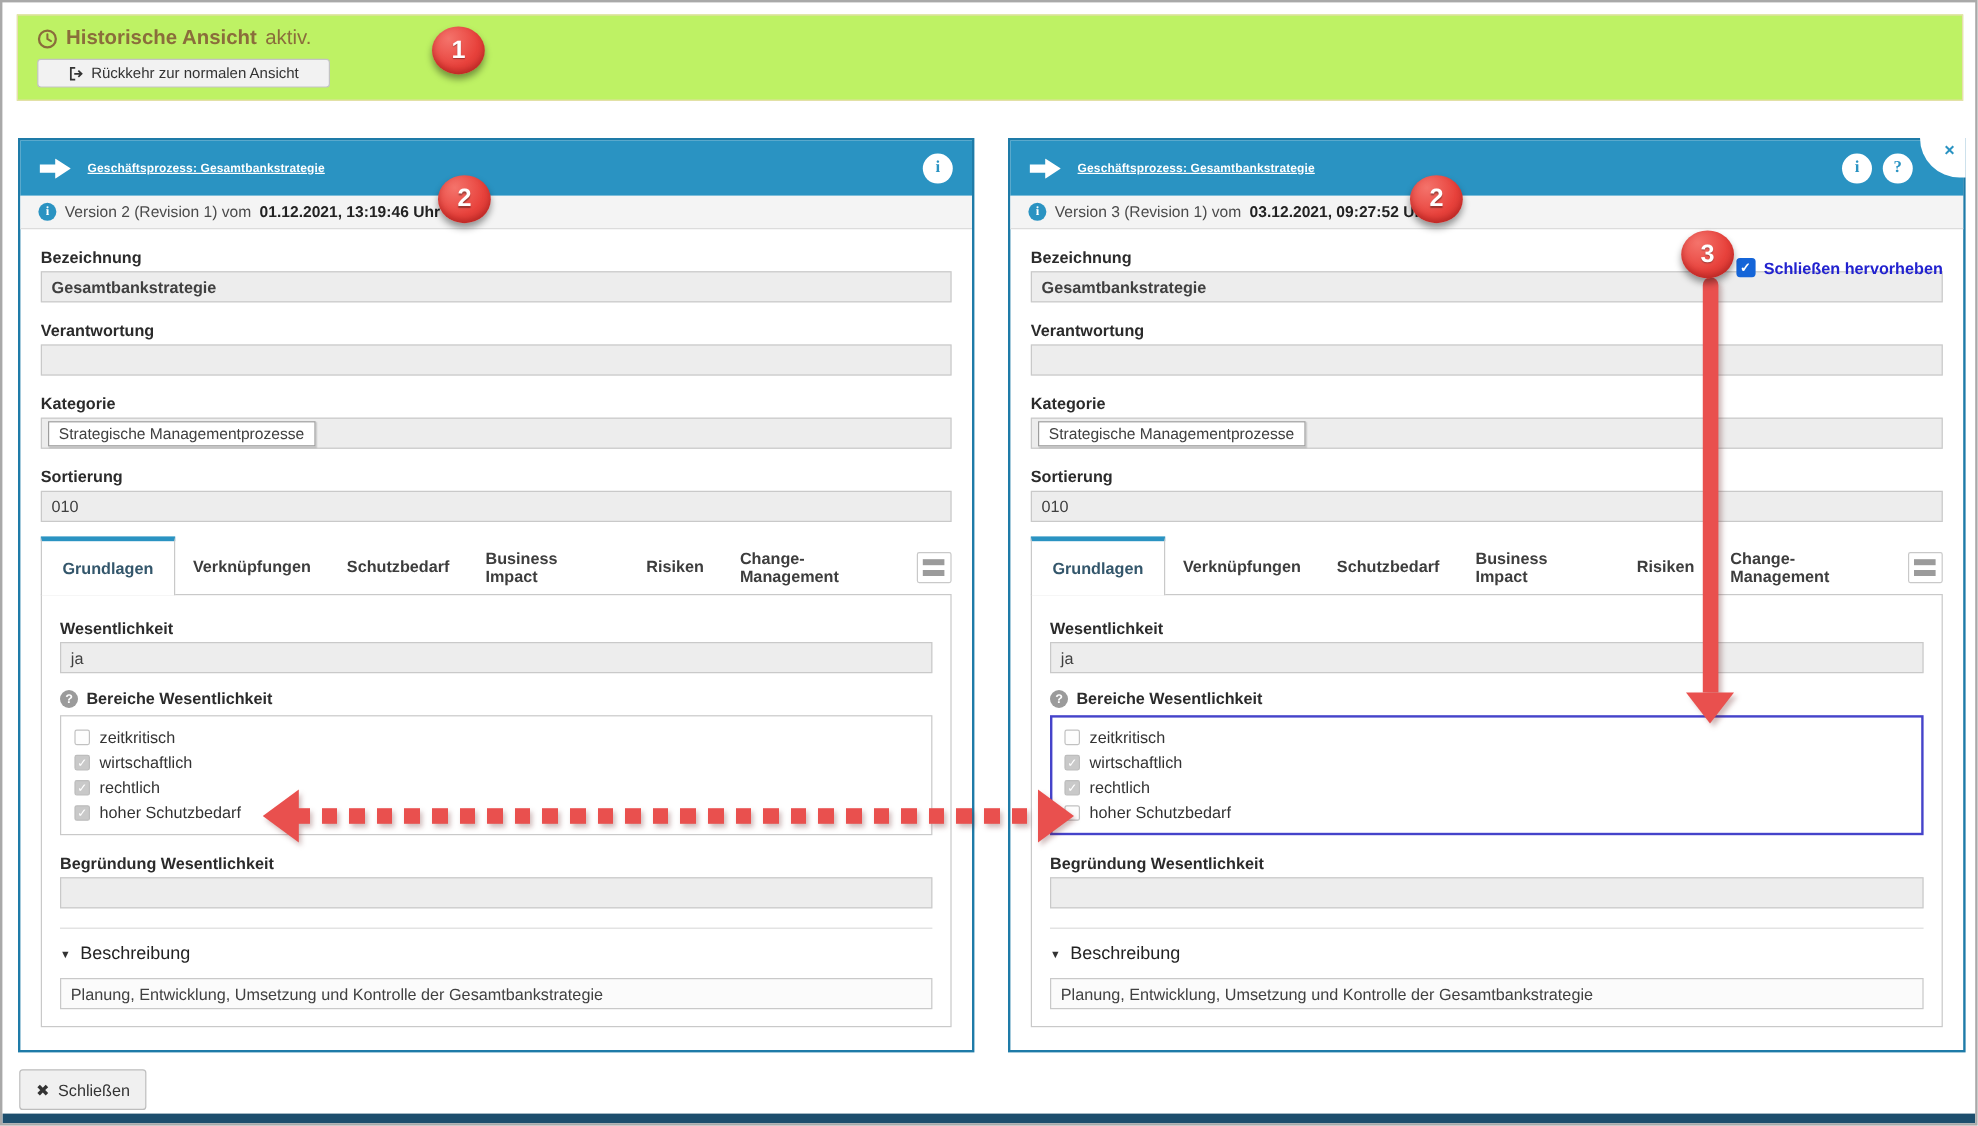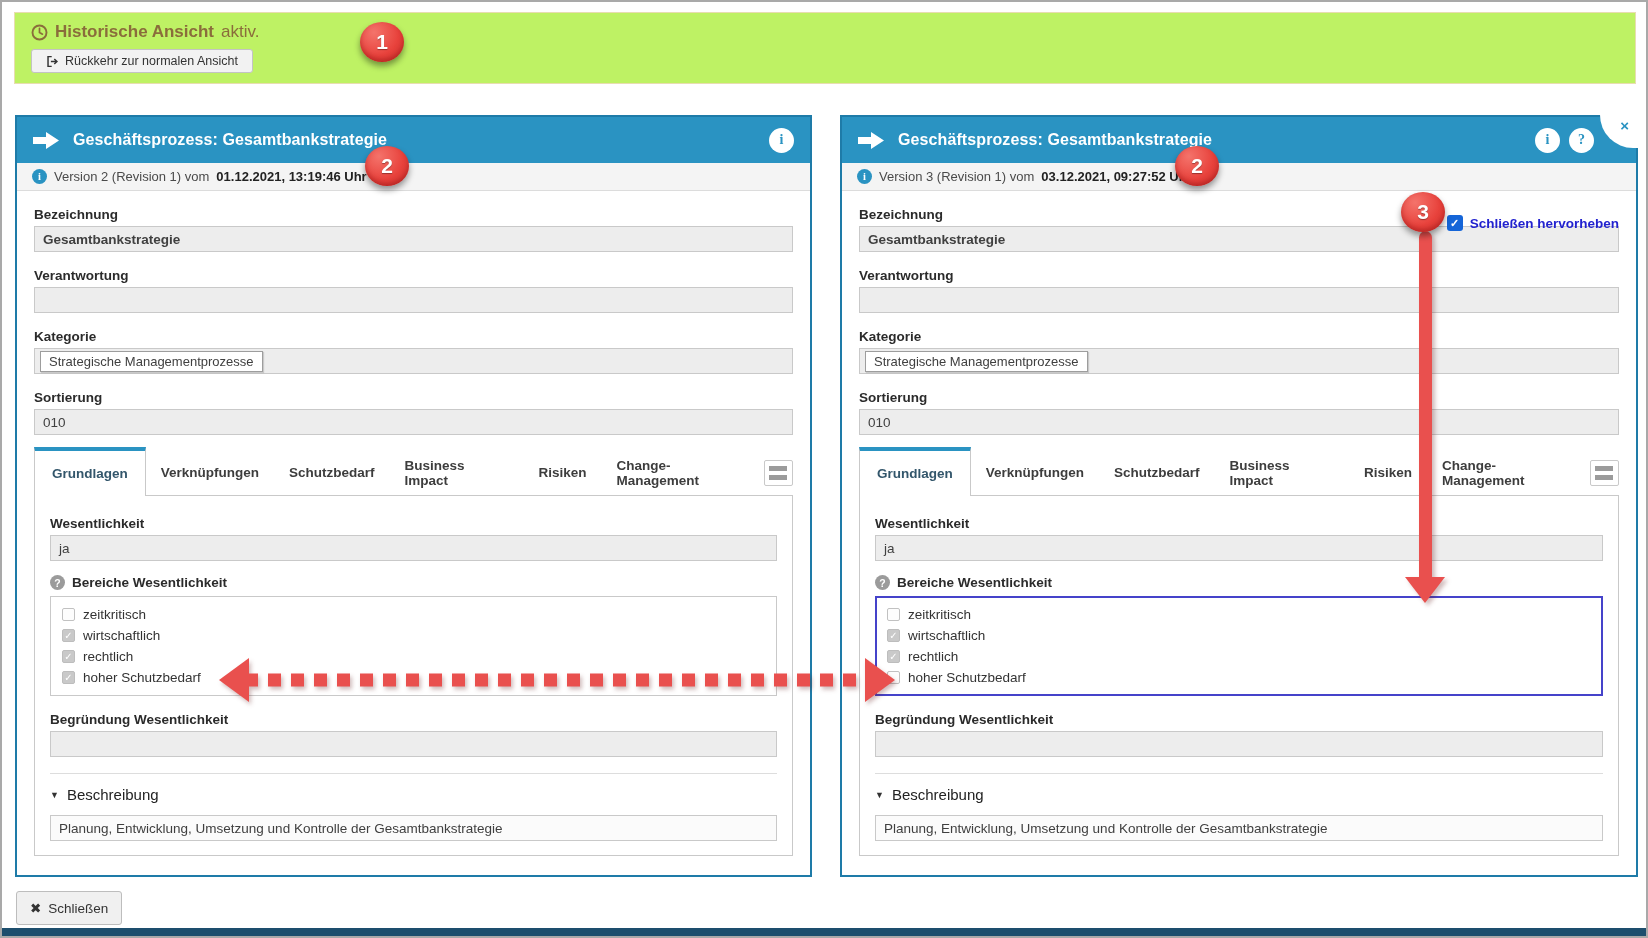--- a/index.html
+++ b/index.html
@@ -17,27 +17,27 @@
     border:2px solid #a9a9a9;
     font-family:"Liberation Sans",sans-serif;color:#333;
   }
   
   .banner{position:absolute;left:12px;top:10px;width:1622px;height:72px;
     background:#bef264;border:1px solid #e8ddb0;padding:8px 16px;}
   .banner-head{display:flex;align-items:center;gap:7px;color:#8a6d3b;font-size:17px;margin-top:1px;}
   .banner-head .bold{font-weight:bold;}
   .banner-btn{display:inline-flex;align-items:center;gap:6px;margin-top:7px;
     background:#f2f2f2;border:1px solid #c3c3c3;border-radius:3px;
-    padding:4px 14px;font-size:12.5px;color:#333;cursor:pointer;}
+    padding:4px 25px;font-size:12.5px;color:#333;cursor:pointer;}
   
   .panel{position:absolute;top:113px;height:762px;background:#fff;border:2px solid var(--panel-border);}
   .panel.left{left:13px;width:797px;}
   .panel.right{left:838px;width:798px;}
   .panel-header{height:46px;background:var(--accent);display:flex;align-items:center;padding:0 16px;position:relative;}
-  .panel-title{color:#fff;font-weight:bold;font-size:16px;margin-left:14px;letter-spacing:.1px;}
+  .panel-title{color:#fff;font-weight:bold;font-size:10px;margin-left:14px;letter-spacing:.1px;text-decoration:underline;}
   .hicons{margin-left:auto;display:flex;gap:9px;align-items:center;}
   .hicon{width:25px;height:25px;border-radius:50%;background:#fff;color:var(--accent);
     display:flex;align-items:center;justify-content:center;font-weight:bold;font-size:14px;
     font-family:"Liberation Serif",serif;cursor:pointer;}
   .panel.right .hicons{margin-right:26px;}
   .corner-notch{position:absolute;top:-2px;right:-2px;width:38px;height:33px;background:#fff;
     border-bottom-left-radius:38px;z-index:6;cursor:pointer;}
   .corner-notch span{position:absolute;top:2px;right:9px;color:var(--accent);font-weight:bold;font-size:15px;}
   .version-bar{height:28px;background:#f4f4f4;border-bottom:1px solid #dcdcdc;
     display:flex;align-items:center;padding:0 15px;font-size:13px;color:#4a4a4a;gap:7px;}

